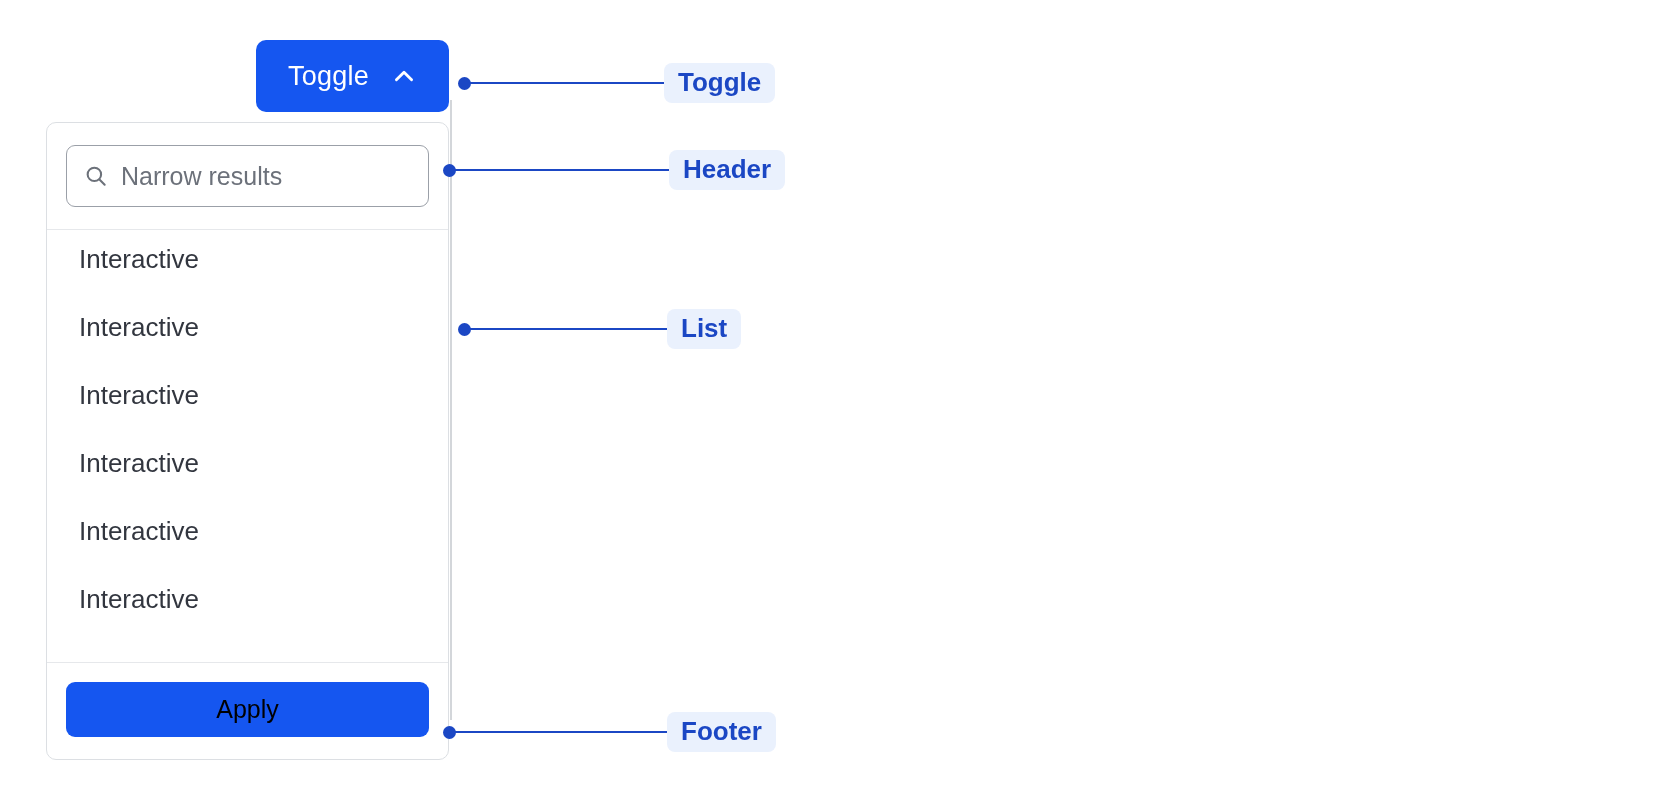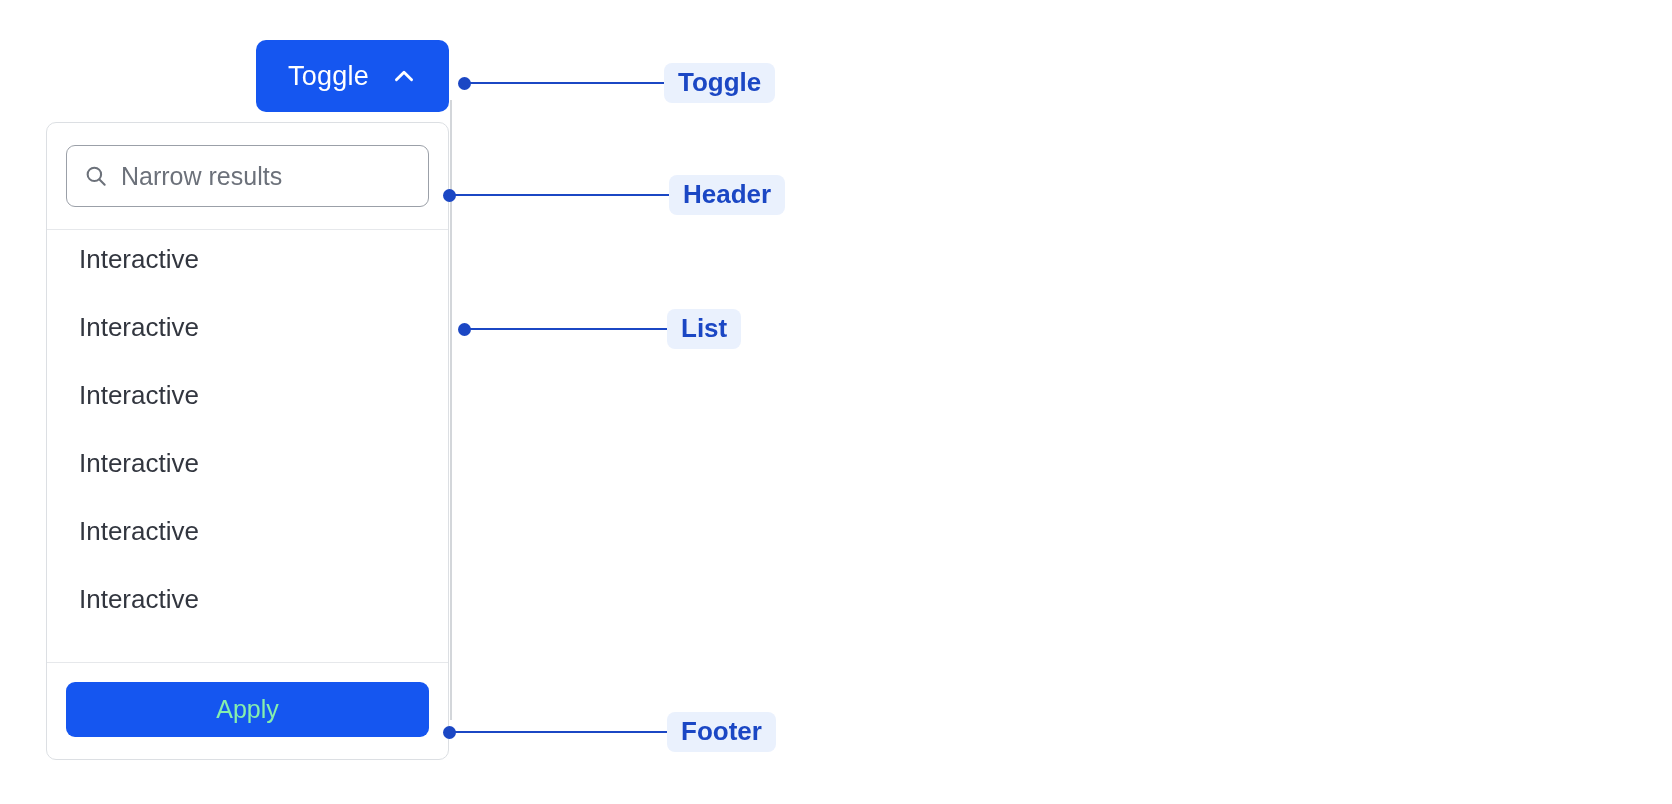--- a/index.html
+++ b/index.html
@@ -134,21 +134,21 @@
     flex: 0 0 auto;
     padding: 19px 19px 22px 19px;
   }
   .apply-button {
     display: block;
     width: 100%;
     height: 55px;
     background: #1556f0;
     border: none;
     border-radius: 9px;
-    color: #86efac;
+    color: #000000;
     font-family: "Liberation Sans", sans-serif;
     font-size: 25px;
     cursor: pointer;
   }
 
   
   .annotation {
     position: absolute;
     display: flex;
     align-items: center;
@@ -175,21 +175,21 @@
     border-radius: 8px;
     padding: 5px 14px 7px 14px;
     margin-left: 0px;
     white-space: nowrap;
     line-height: 1.1;
   }
 
   #anno-toggle { left: 458px; top: 73px; }
   #anno-toggle .anno-line { width: 194px; }
 
-  #anno-header { left: 443px; top: 185px; }
+  #anno-header { left: 443px; top: 160px; }
   #anno-header .anno-line { width: 214px; }
 
   #anno-list   { left: 458px; top: 319px; }
   #anno-list   .anno-line { width: 197px; }
 
   #anno-footer { left: 443px; top: 704px; margin-top: 18px; }
   #anno-footer .anno-line { width: 212px; }
 </style>
 </head>
 <body>

